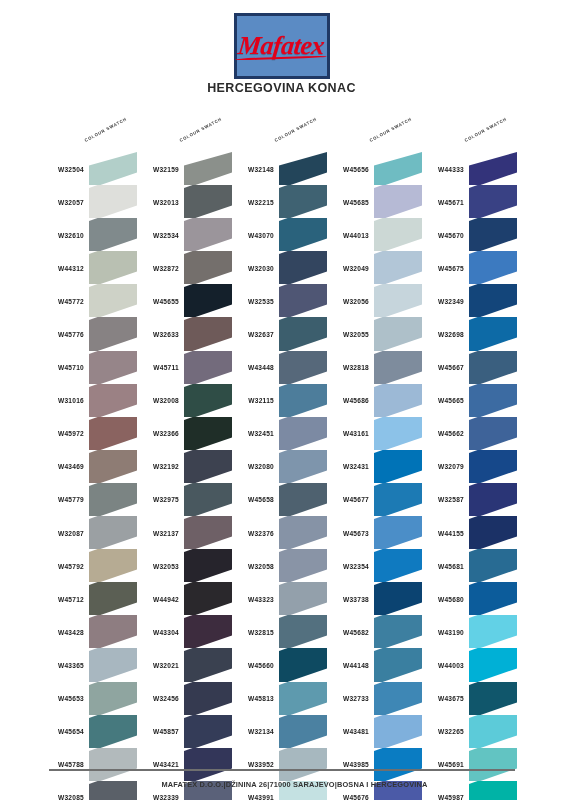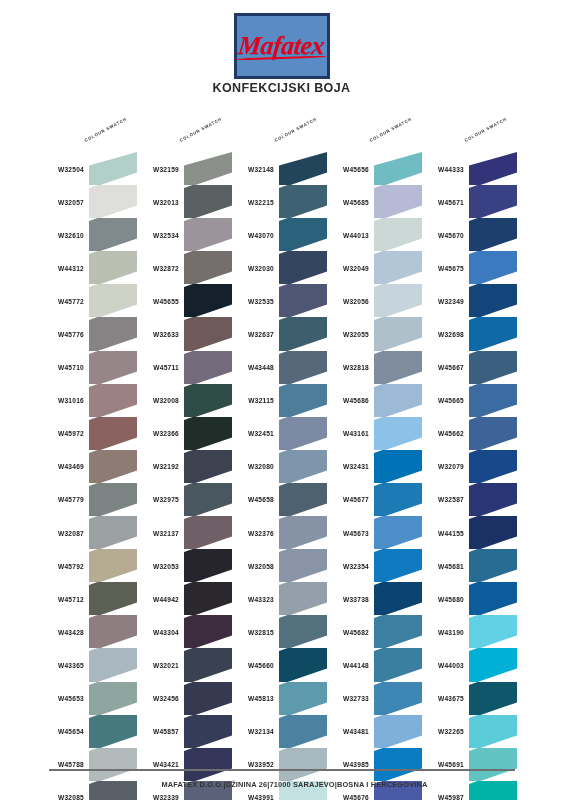--- a/index.html
+++ b/index.html
@@ -112,21 +112,21 @@
 </style>
 </head>
 <body>
 
 <div class="page">
 
   <div class="header">
     <div class="logo-box">
       <span class="logo-word">Mafatex</span>
     </div>
-    <div class="title2">KONFEKCIJSKI BOJA</div>
+    <div class="title2">HERCEGOVINA KONAC</div>
   </div>
 
   <div class="chart" id="chart">
       <div class="col" style="left: 40px;">
         <div class="col-head">COLOUR SWATCH</div>
         <div class="rows">
           <div class="row">
             <div class="code">W32504</div>
             <div class="sw-wrap">
               <div class="sw" style="background: rgb(178, 207, 201);"></div>

